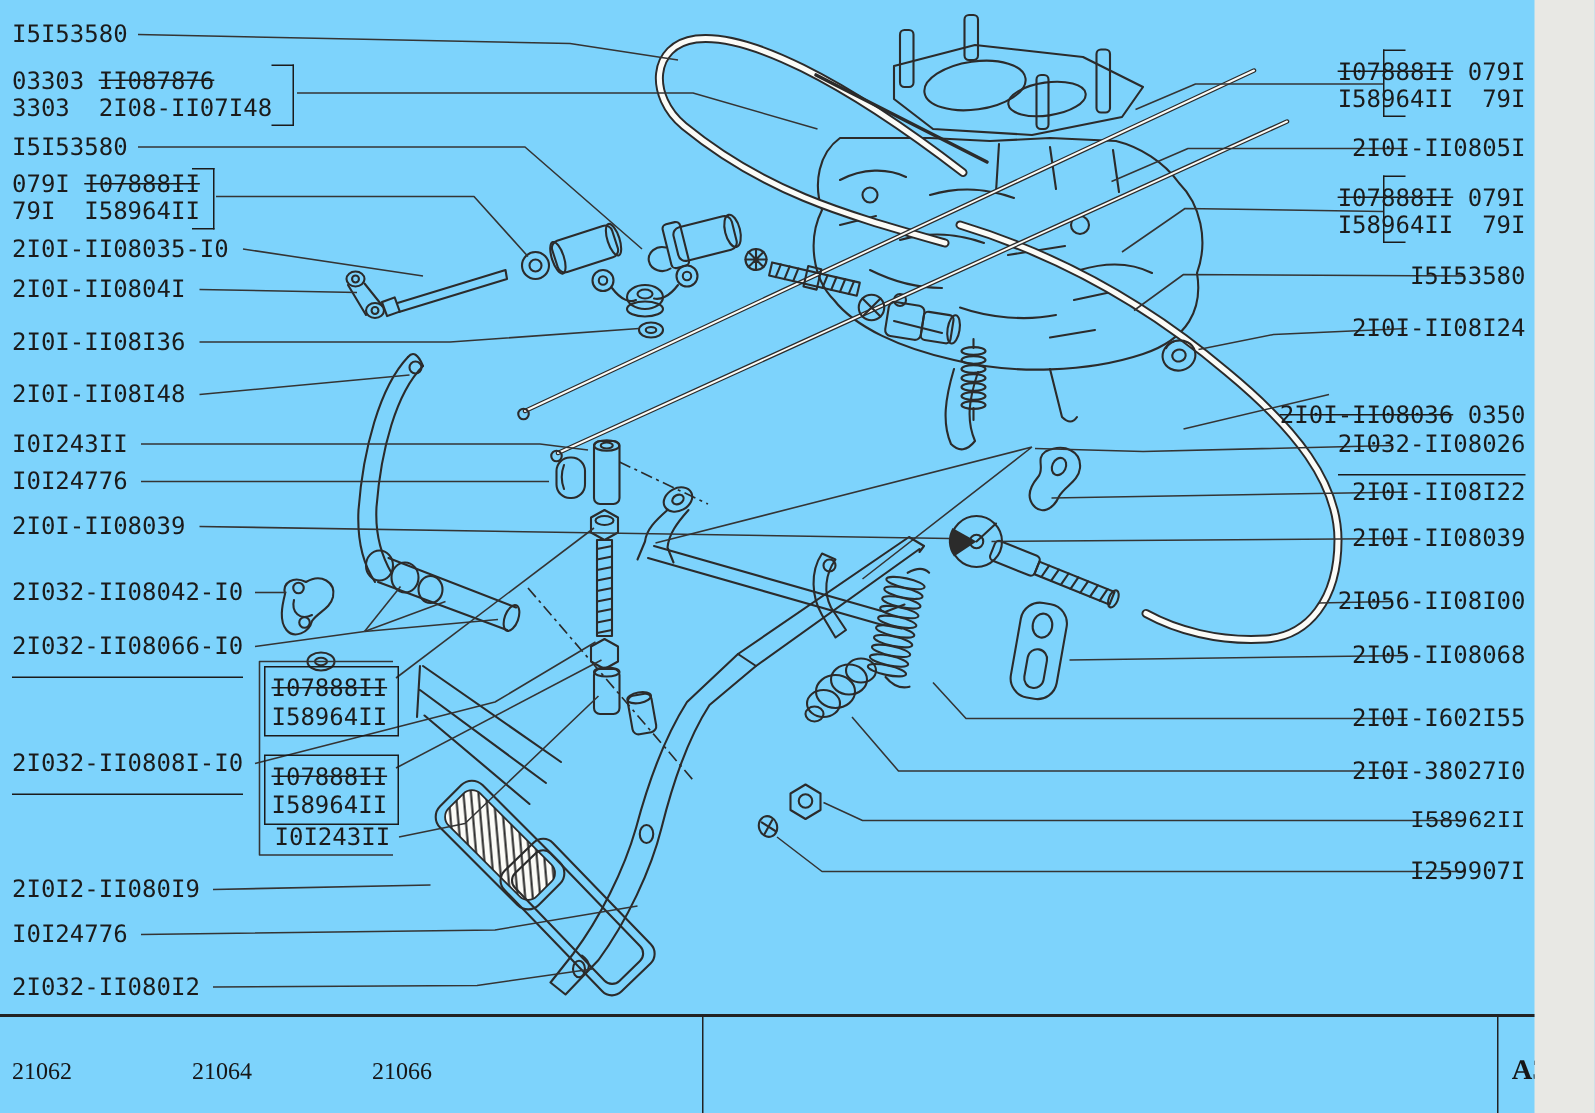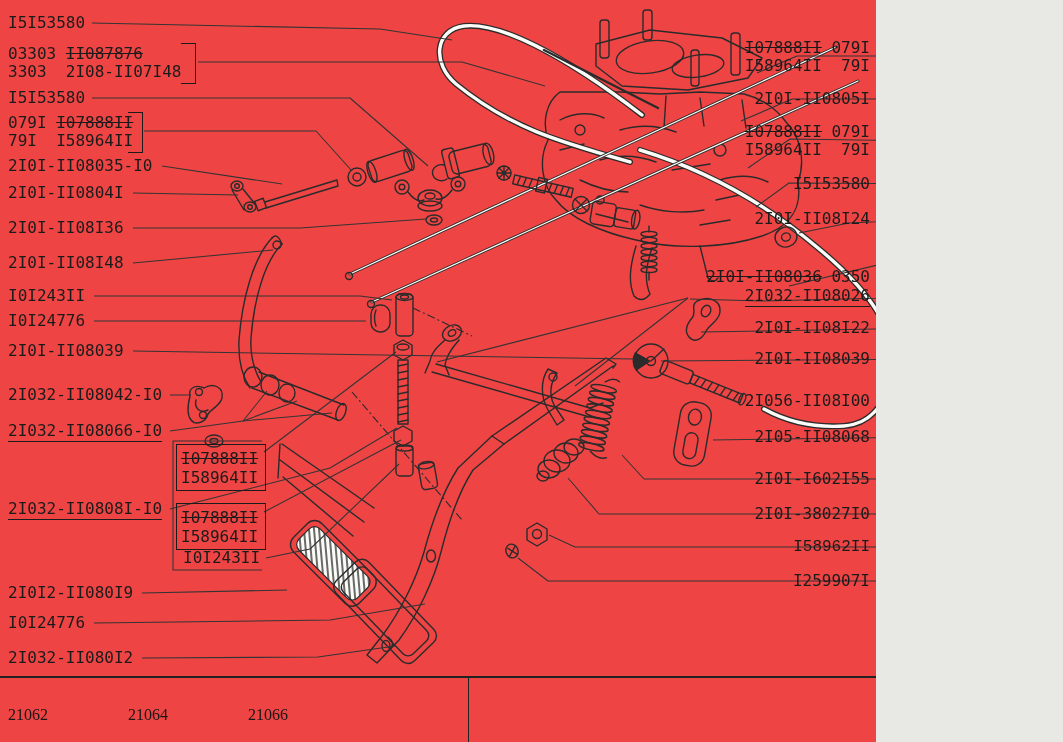--- a/index.html
+++ b/index.html
@@ -1,21 +1,21 @@
 <!DOCTYPE html>
 <html><head>
 <meta charset="utf-8">
 <style>
   html,body{margin:0;padding:0;background:#e8e8e4;}
-  #stage{position:relative;width:876px;height:742px;background:#ef4444;overflow:hidden;
+  #stage{position:relative;width:1023px;height:742px;background:#7dd3fc;overflow:hidden;
          font-family:"DejaVu Sans Mono",monospace;}
   #art{position:absolute;left:0;top:0;}
   .lbl{position:absolute;font-size:16px;line-height:18px;letter-spacing:0;
        color:#1b1b1b;white-space:pre;font-family:"DejaVu Sans Mono",monospace;}
-  .lbl.u{border-bottom:1.7px solid #1b1b1b;padding-bottom:1px;}
+  .lbl.u{border-bottom:1.7px solid #1b1b1b;padding-bottom:11px;}
   .lbl .s{text-decoration:line-through;}
   .brk{position:absolute;}
   .brk.r{border-top:1.6px solid #1b1b1b;border-bottom:1.6px solid #1b1b1b;border-right:1.6px solid #1b1b1b;}
   .brk.l{border-top:1.6px solid #1b1b1b;border-bottom:1.6px solid #1b1b1b;border-left:1.6px solid #1b1b1b;}
   .pbox{position:absolute;border:1.6px solid #1b1b1b;}
   
   #footer{position:absolute;left:0;top:676px;width:1063px;height:66px;
           border-top:2px solid #222;font-family:"Liberation Serif",serif;color:#161616;}
   .fdiv{position:absolute;top:0;width:0;height:66px;border-left:1.5px solid #222;}
   .zone{position:absolute;top:28px;font-size:16px;text-align:right;}

